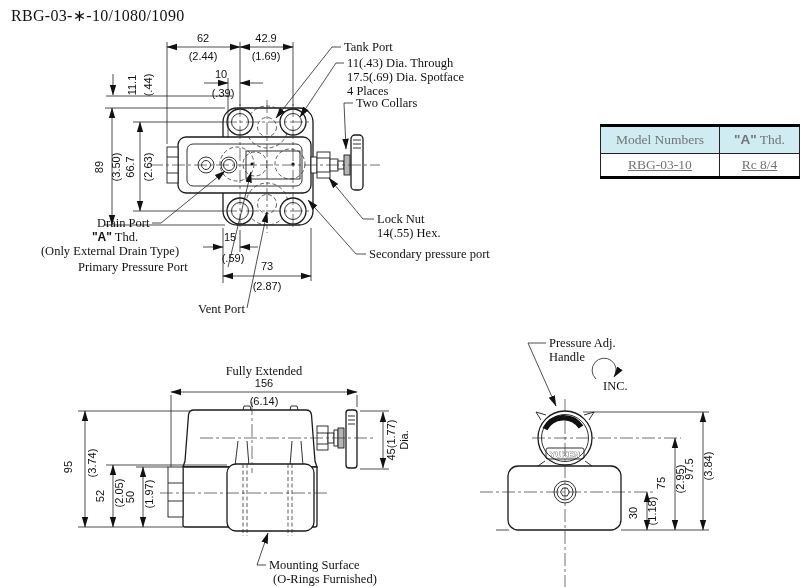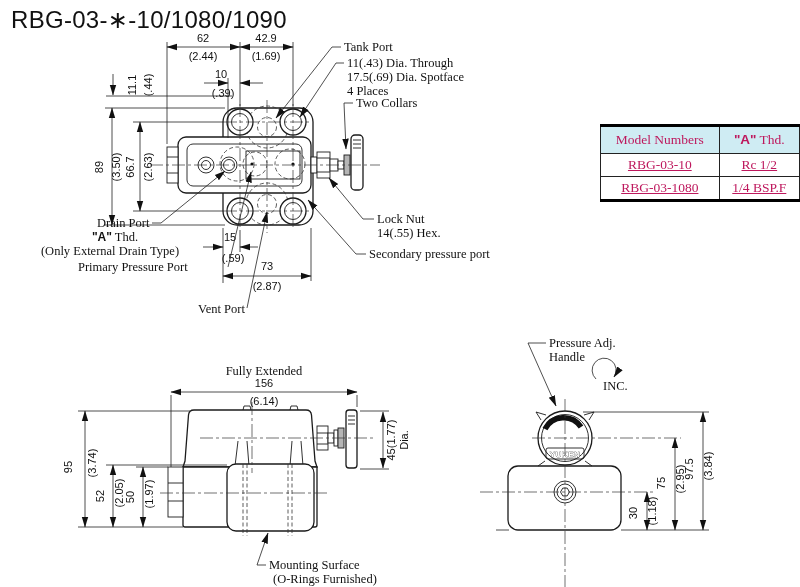--- a/index.html
+++ b/index.html
@@ -1,21 +1,21 @@
 <!DOCTYPE html>
 <html><head>
 <meta charset="utf-8">
 <style>
   html,body{margin:0;padding:0;background:#fff;}
   #page{position:relative;width:800px;height:587px;background:#ffffff;overflow:hidden;}
-  .title{position:absolute;left:11px;top:6px;font-family:Liberation Sans, sans-serif;
-         font-size:24px;color:#111;letter-spacing:.3px;white-space:nowrap;}
+  .title{position:absolute;left:11px;top:6px;font-family:Liberation Serif, serif;
+         font-size:16px;color:#111;letter-spacing:.3px;white-space:nowrap;}
   table.spec{position:absolute;left:600px;top:124px;border-collapse:collapse;
 
-             font-family:"Liberation Serif",serif;font-size:13.5px;color:#be185d;
+             font-family:"Liberation Serif",serif;font-size:13.5px;color:#737373;
              border-top:3px solid #000;border-bottom:3px solid #000;}
   table.spec th,table.spec td{border:1px solid #222;text-align:center;padding:0 6px;}
   table.spec th{background:#cfecf3;font-weight:normal;height:26px;width:110px;}
   table.spec th.c2{width:70px;}
   table.spec td{height:22px;text-decoration:underline;}
   .ba{font-family:"Liberation Sans",sans-serif;font-weight:bold;}
   svg{position:absolute;left:0;top:0;}
   svg .ow{stroke:#1b1b1b;fill:#fff;stroke-width:1.3;}
   svg .t{stroke:#1b1b1b;fill:none;stroke-width:.9;}
   svg .tw{stroke:#1b1b1b;fill:#fff;stroke-width:.9;}
@@ -37,25 +37,21 @@
   <div class="title">RBG-03-∗-10/1080/1090</div>
 
   <table class="spec">
     <tbody>
         <tr>
       <th>Model Numbers</th>
       <th class="c2"><span class="ba">"A"</span><span> Thd.</span></th>
     </tr>
     <tr>
       <td>RBG-03-10</td>
-      <td>Rc 1/2</td>
-    </tr>
-    <tr>
-      <td>RBG-03-1080</td>
-      <td>1/4 BSP.F</td>
+      <td>Rc 8/4</td>
     </tr>
   </tbody>
     </table>
 
   <svg width="800" height="587" viewBox="0 0 800 587">
     <defs>
       <marker id="ar" viewBox="0 0 10 8" refX="9.5" refY="4" markerWidth="11" markerHeight="8.8" orient="auto-start-reverse" markerUnits="userSpaceOnUse">
         <path d="M0,1 L10,4 L0,7 Z" fill="#111"></path>
       </marker>
     </defs>

